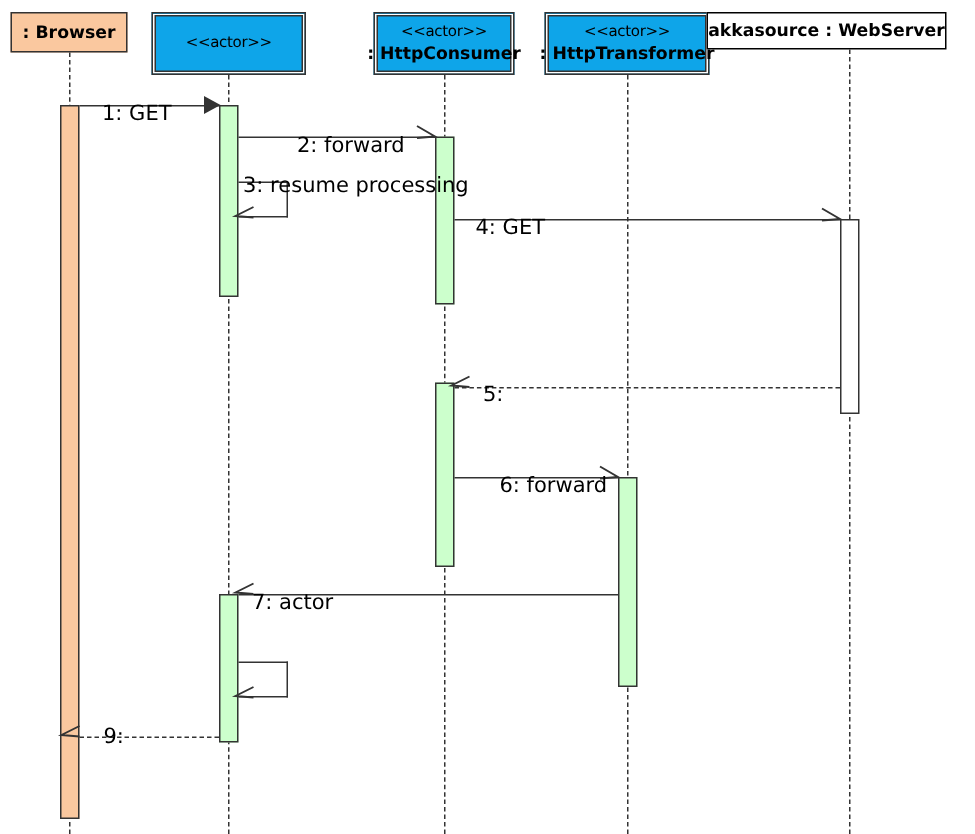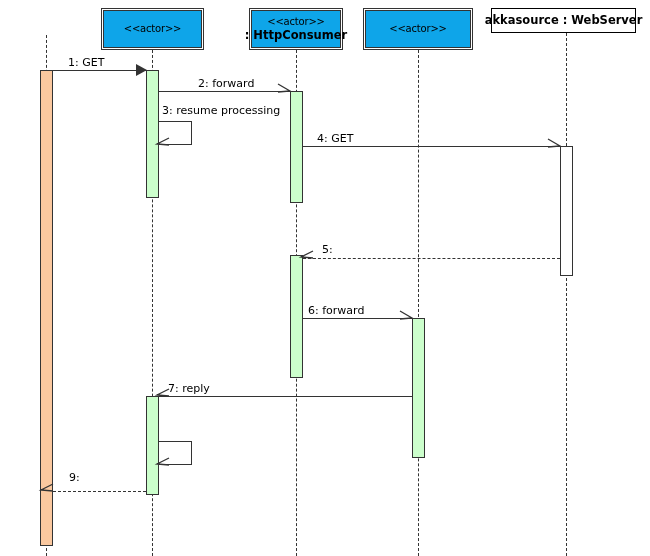--- a/index.html
+++ b/index.html
@@ -77,24 +77,25 @@
   .msg-line {
     position: absolute;
     height: 0;
     border-top: 1px solid #333333;
   }
   .msg-line.dashed {
     border-top: 1px dashed #333333;
   }
   .msg-label {
     position: absolute;
-    font-size: 11px;
+    font-size: 14px;
     color: #000000;
     white-space: nowrap;
     font-family: "DejaVu Sans", "Liberation Sans", sans-serif;
+    margin-top: 12px;
   }
   
   .self-loop {
     position: absolute;
     box-sizing: border-box;
     border-top: 1px solid #333333;
     border-right: 1px solid #333333;
     border-bottom: 1px solid #333333;
     border-left: none;
     background: transparent;
@@ -103,35 +104,39 @@
     position: absolute;
     overflow: visible;
     pointer-events: none;
   }
 </style>
 </head>
 <body>
 
 <div id="diagram">
 
+  <div class="participant browser" style="left:7px; top:8px; width:78px; height:27px;">
+    <span class="pname">: Browser</span>
+  </div>
 
   <div class="participant actor" style="left:101px; top:8px; width:103px; height:42px;">
     <span class="stereotype">&lt;&lt;actor&gt;&gt;</span>
   </div>
 
   <div class="participant actor" style="left:249px; top:8px; width:94px; height:42px;">
     <span class="stereotype">&lt;&lt;actor&gt;&gt;</span>
     <span class="pname">: HttpConsumer</span>
   </div>
 
   <div class="participant actor" style="left:363px; top:8px; width:110px; height:42px;">
     <span class="stereotype">&lt;&lt;actor&gt;&gt;</span>
-  </div>
-
-  <div class="participant plain" style="left:491px; top:8px; width:145px; height:25px;">
+    <span class="pname">: HttpTransformer</span>
+  </div>
+
+  <div class="participant plain" style="left:471px; top:8px; width:160px; height:25px;">
     <span class="pname">akkasource : WebServer</span>
   </div>
 
   <div class="lifeline" style="left:46px;  top:35px; height:521px;"></div>
   <div class="lifeline" style="left:152px; top:50px; height:506px;"></div>
   <div class="lifeline" style="left:296px; top:50px; height:506px;"></div>
   <div class="lifeline" style="left:418px; top:50px; height:506px;"></div>
   <div class="lifeline" style="left:566px; top:33px; height:523px;"></div>
 
   <div class="activation orange" style="left:40px; top:70px; width:13px; height:476px;"></div>
@@ -175,27 +180,27 @@
   <div class="msg-line dashed" style="left:303px; top:258px; width:257px;"></div>
   <svg class="arrow" style="left:301px; top:251px;" width="14" height="14">
     <path d="M12,0 L0,6 L12,7" fill="none" stroke="#333333" stroke-width="1.3"></path>
   </svg>
   <div class="msg-label" style="left:322px; top:243px;">5:</div>
 
   <div class="msg-line" style="left:303px; top:318px; width:109px;"></div>
   <svg class="arrow" style="left:400px; top:311px;" width="14" height="14">
     <path d="M0,0 L12,7 L0,8" fill="none" stroke="#333333" stroke-width="1.3"></path>
   </svg>
-  <div class="msg-label" style="left:308px; top:304px;text-align:right;">6: forward</div>
+  <div class="msg-label" style="left:333px; top:304px;text-align:right;">6: forward</div>
 
   <div class="msg-line" style="left:159px; top:396px; width:253px;"></div>
   <svg class="arrow" style="left:157px; top:389px;" width="14" height="14">
     <path d="M12,0 L0,6 L12,7" fill="none" stroke="#333333" stroke-width="1.3"></path>
   </svg>
-  <div class="msg-label" style="left:168px; top:382px;">7: reply</div>
+  <div class="msg-label" style="left:168px; top:382px;">7: actor</div>
 
   <div class="self-loop" style="left:159px; top:441px; width:33px; height:24px;"></div>
   <svg class="arrow" style="left:157px; top:458px;" width="14" height="14">
     <path d="M12,0 L0,6 L12,7" fill="none" stroke="#333333" stroke-width="1.3"></path>
   </svg>
 
   <div class="msg-line dashed" style="left:53px; top:491px; width:93px;"></div>
   <svg class="arrow" style="left:41px; top:484px;" width="14" height="14">
     <path d="M12,0 L0,6 L12,7" fill="none" stroke="#333333" stroke-width="1.3"></path>
   </svg>

